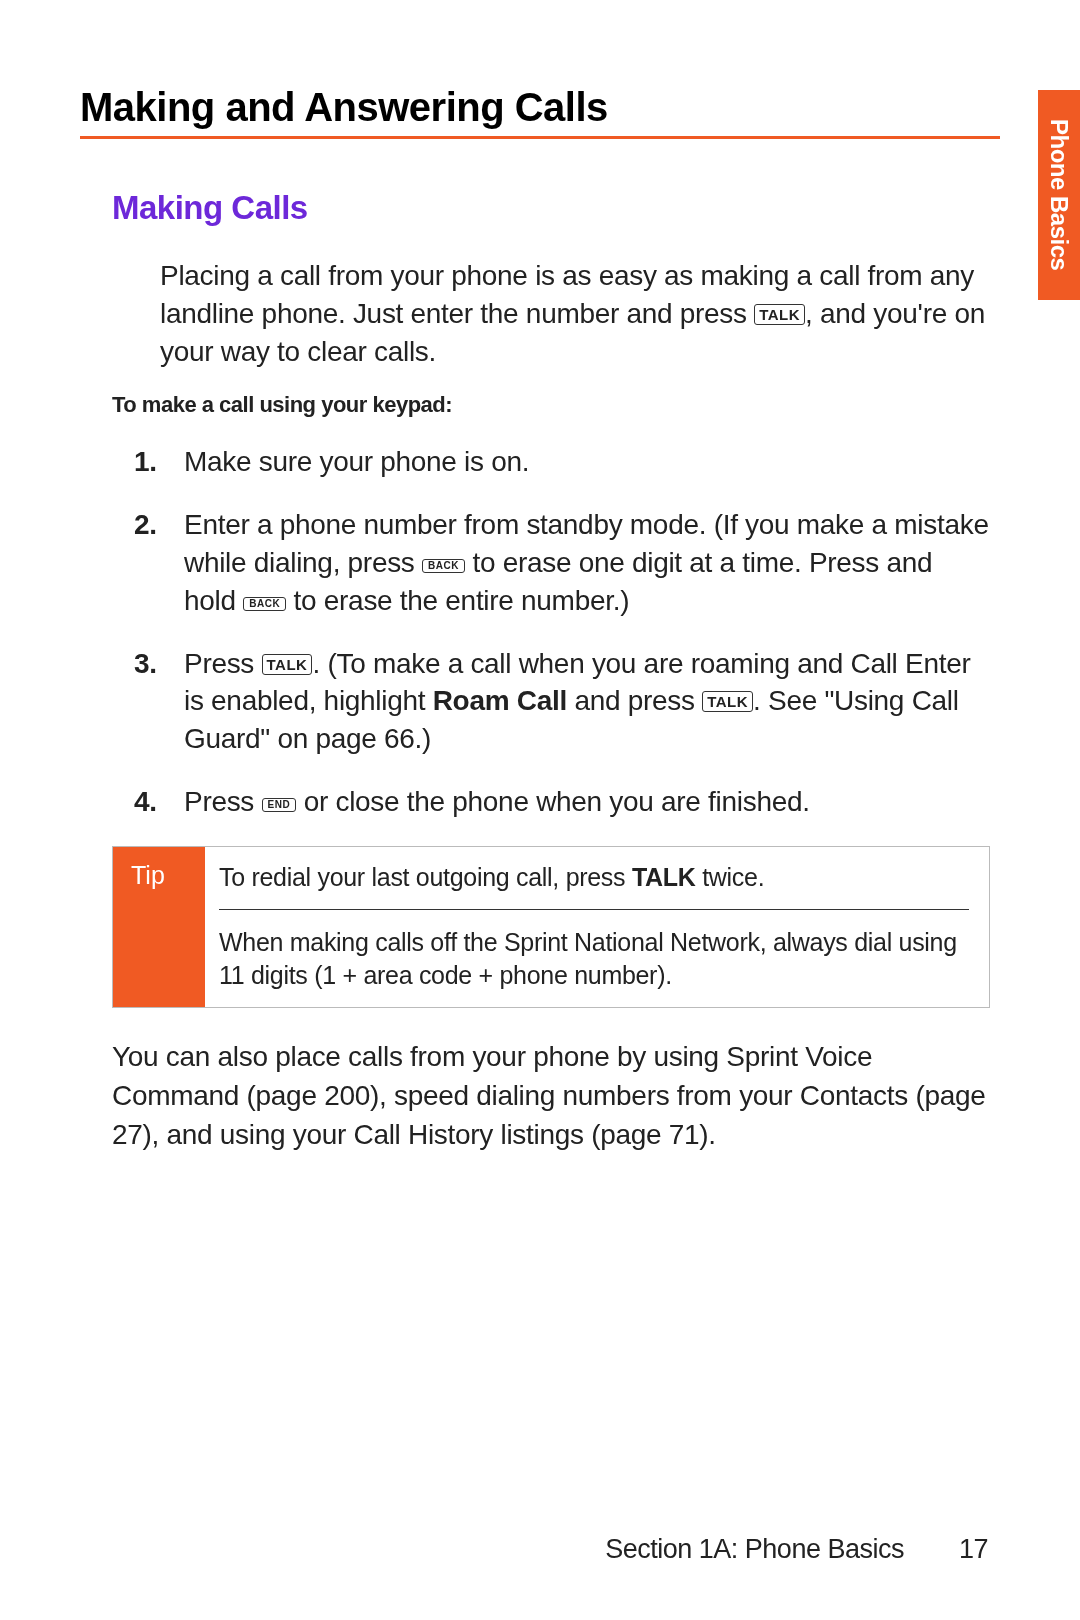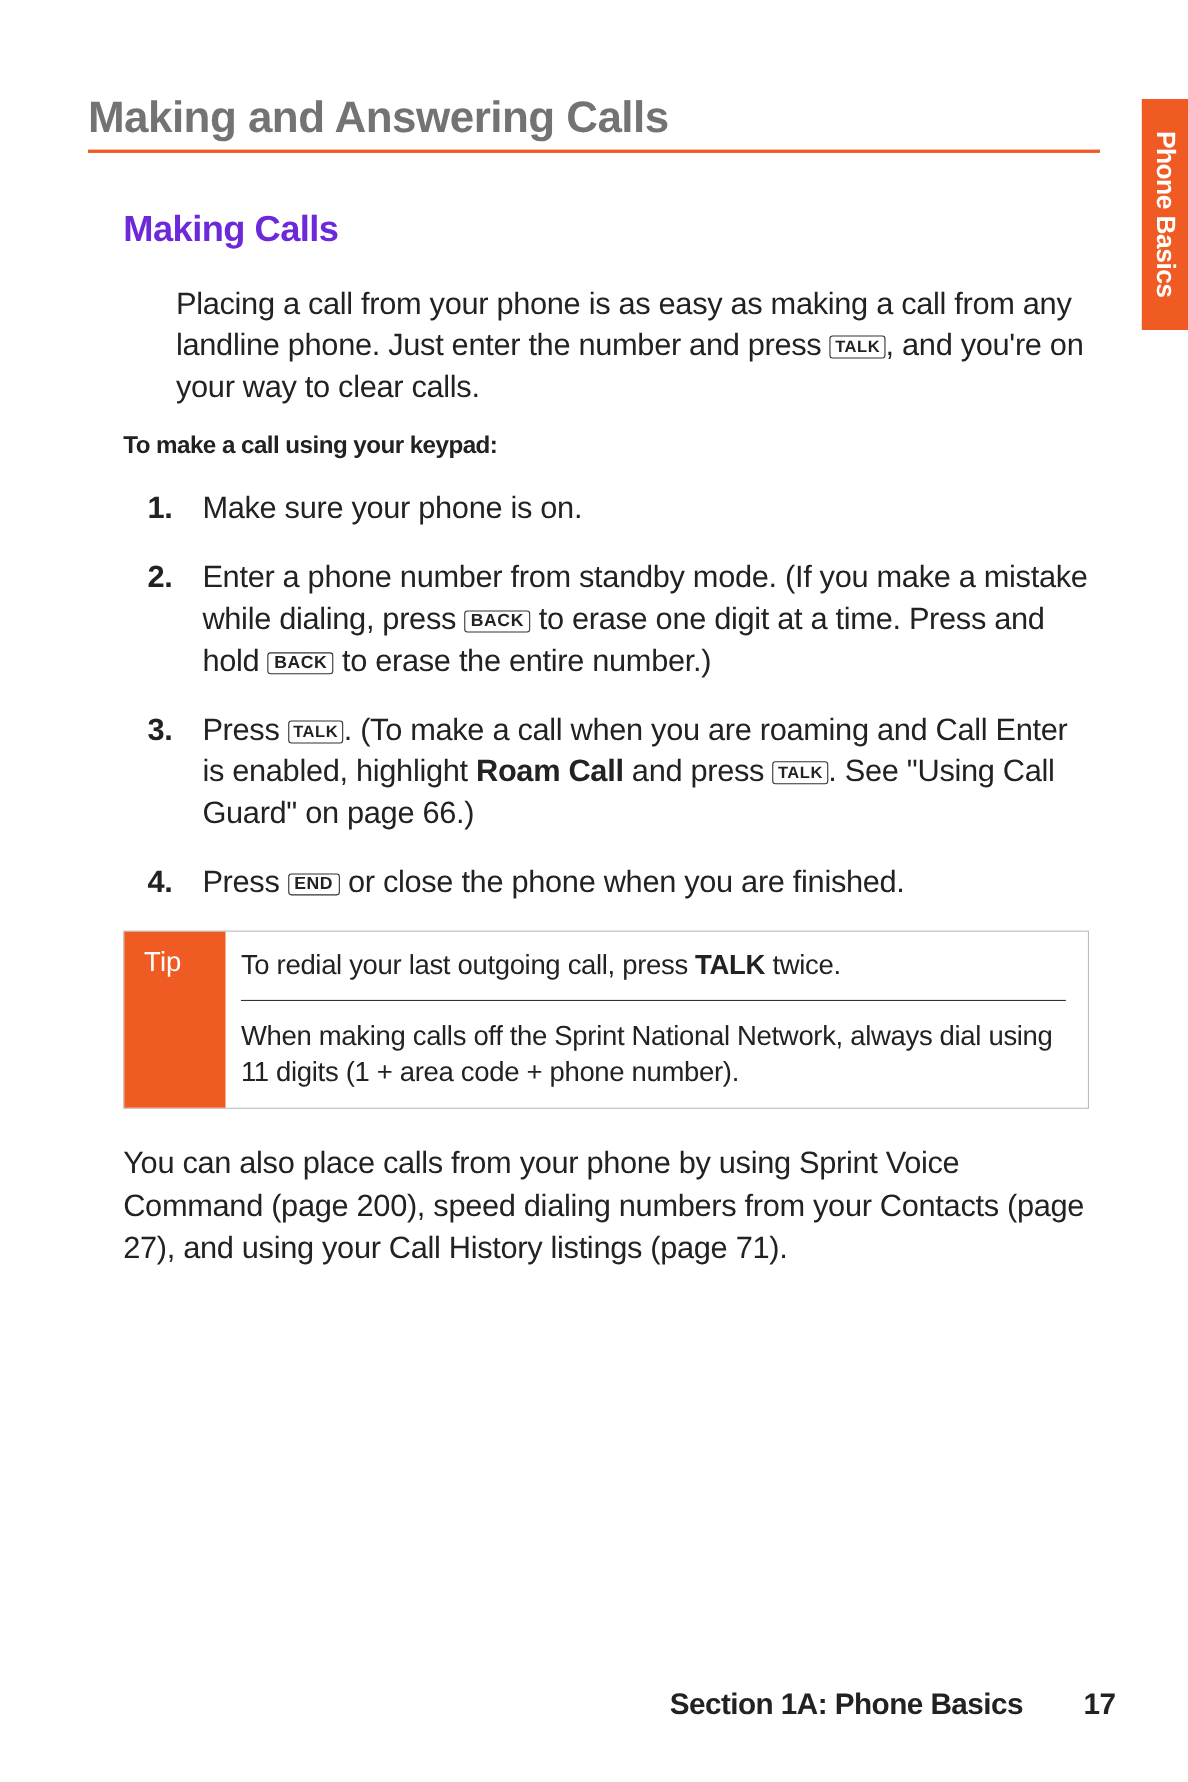--- a/index.html
+++ b/index.html
@@ -8,21 +8,21 @@
     background: #fff;
     width: 1080px;
     height: 1620px;
     position: relative;
     color: #222;
   }
   .page {
     padding: 85px 80px 0 80px;
   }
   h1 {
-    color: #737373;
+    color: #000000;
     font-size: 40px;
     font-weight: 700;
     letter-spacing: -0.5px;
     border-bottom: 3px solid #f05a23;
     padding-bottom: 6px;
     margin-bottom: 50px;
   }
   .content {
     padding-left: 32px;
     padding-right: 10px;
@@ -64,21 +64,21 @@
   ol li::before {
     content: counter(step) ".";
     position: absolute;
     left: 22px;
     font-weight: 700;
   }
   .key {
     display: inline-block;
     border: 1.5px solid #333;
     border-radius: 3px;
-    font-size: 16px;
+    font-size: 10px;
     font-weight: 700;
     padding: 1px 5px 1px 5px;
     vertical-align: 2px;
     line-height: 1;
     letter-spacing: 0.5px;
     position: relative;
     top: -1px;
     font-family: Arial, sans-serif;
   }
   .key.talk { font-size: 15px; padding: 2px 4px; }
@@ -128,23 +128,23 @@
     justify-content: center;
     letter-spacing: -0.5px;
   }
   .side-tab span {
     writing-mode: vertical-rl;
     transform: rotate(0deg);
   }
   .footer {
     position: absolute;
     bottom: 55px;
-    right: 66px;
+    right: 92px;
     font-size: 27px;
-    font-weight: 700;
+    font-weight: 400;
     letter-spacing: -0.5px;
   }
   .footer .pn {
     display: inline-block;
     margin-left: 48px;
   }
   b { font-weight: 700; }
 </style>
 </head>
 <body>

